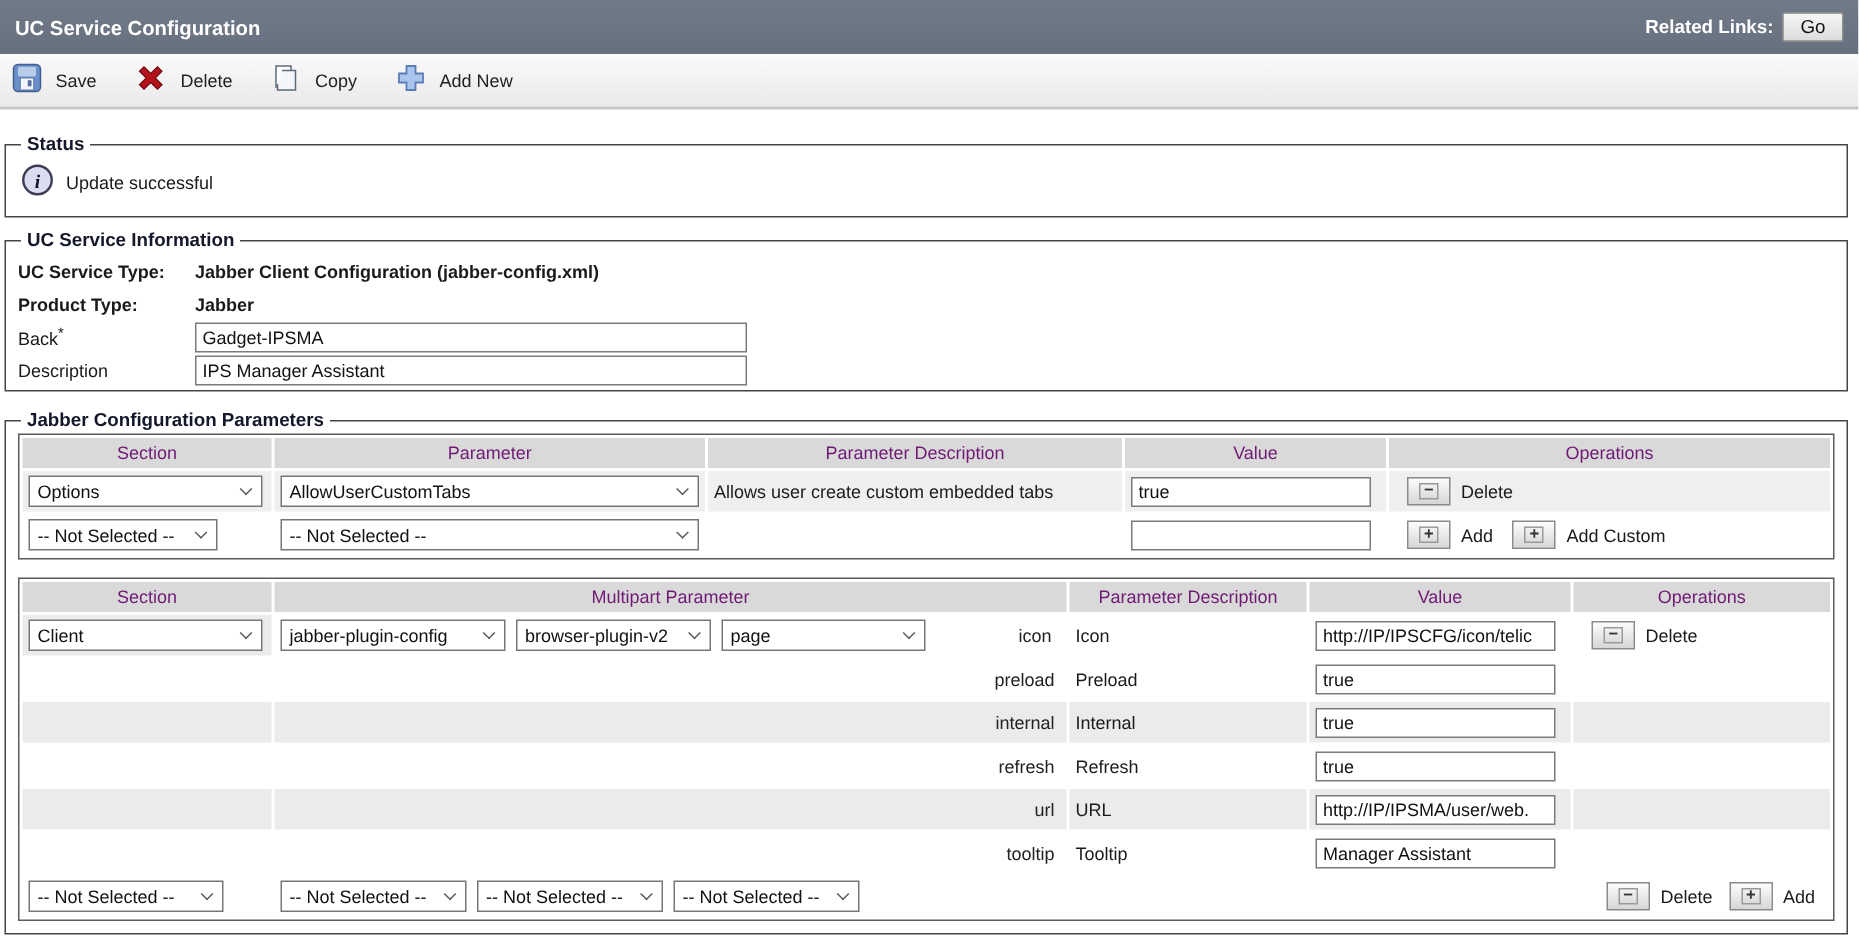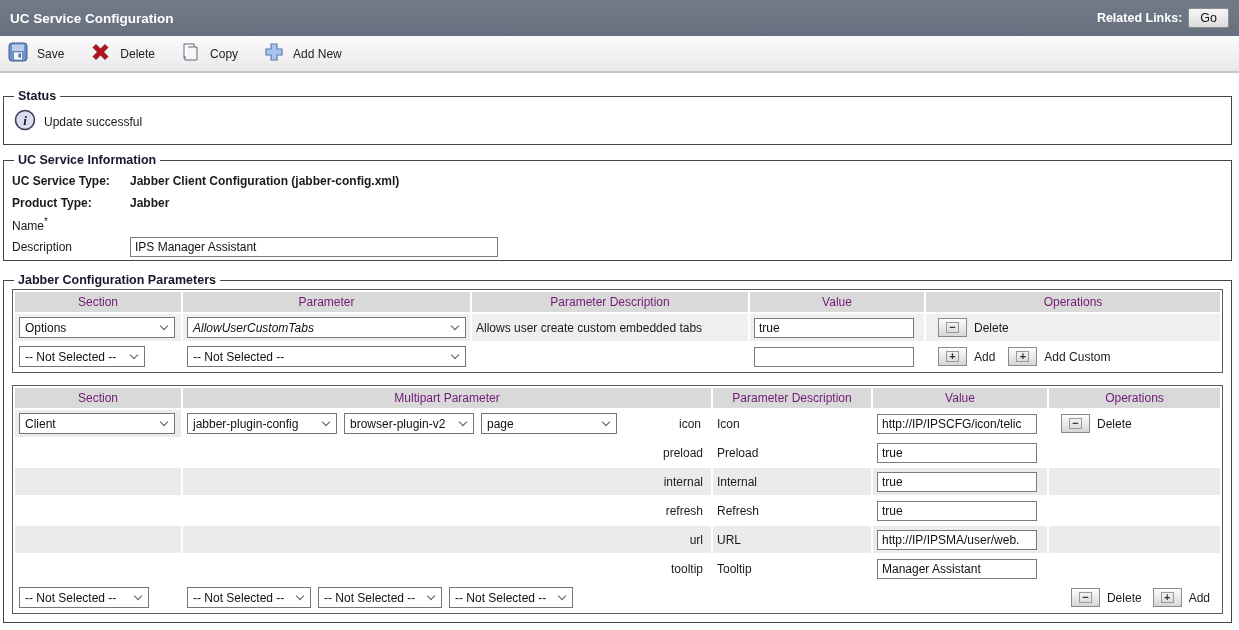--- a/index.html
+++ b/index.html
@@ -158,21 +158,22 @@
   <legend>UC Service Information</legend>
   <div class="inforow">
     <span class="l b">UC Service Type:</span>
     <span class="v b">Jabber Client Configuration (jabber-config.xml)</span>
   </div>
   <div class="inforow">
     <span class="l b">Product Type:</span>
     <span class="v b">Jabber</span>
   </div>
   <div class="inforow">
-    <span class="l"><span>Name</span><sup>*</sup></span>
+    <span class="l"><span>Back</span><sup>*</sup></span>
+    <input class="txt" value="Gadget-IPSMA" style="">
   </div>
   <div class="inforow">
     <span class="l">Description</span>
     <input class="txt" value="IPS Manager Assistant" style="">
   </div>
 </fieldset>
 
 <fieldset class="fs-jabber">
   <legend>Jabber Configuration Parameters</legend>
 
@@ -193,21 +194,21 @@
       <td class="hdr">Operations</td>
     </tr>
     <tr class="r">
       <td class="bg1">
         <span class="sel" style="width:156px;">
           <span>Options</span>
               <span class="chev"></span>
         </span>
       </td>
       <td class="bg1">
-        <span class="sel" style="width:100%;font-style:italic;">
+        <span class="sel" style="width:100%;">
           <span>AllowUserCustomTabs</span>
               <span class="chev"></span>
         </span>
       </td>
       <td class="bg1">Allows user create custom embedded tabs</td>
       <td class="bg1"><input class="valin" value="true" style=""></td>
       <td class="bg1">
         <div class="ops">
           <span class="opbtn">
                 <span class="g">−</span>

